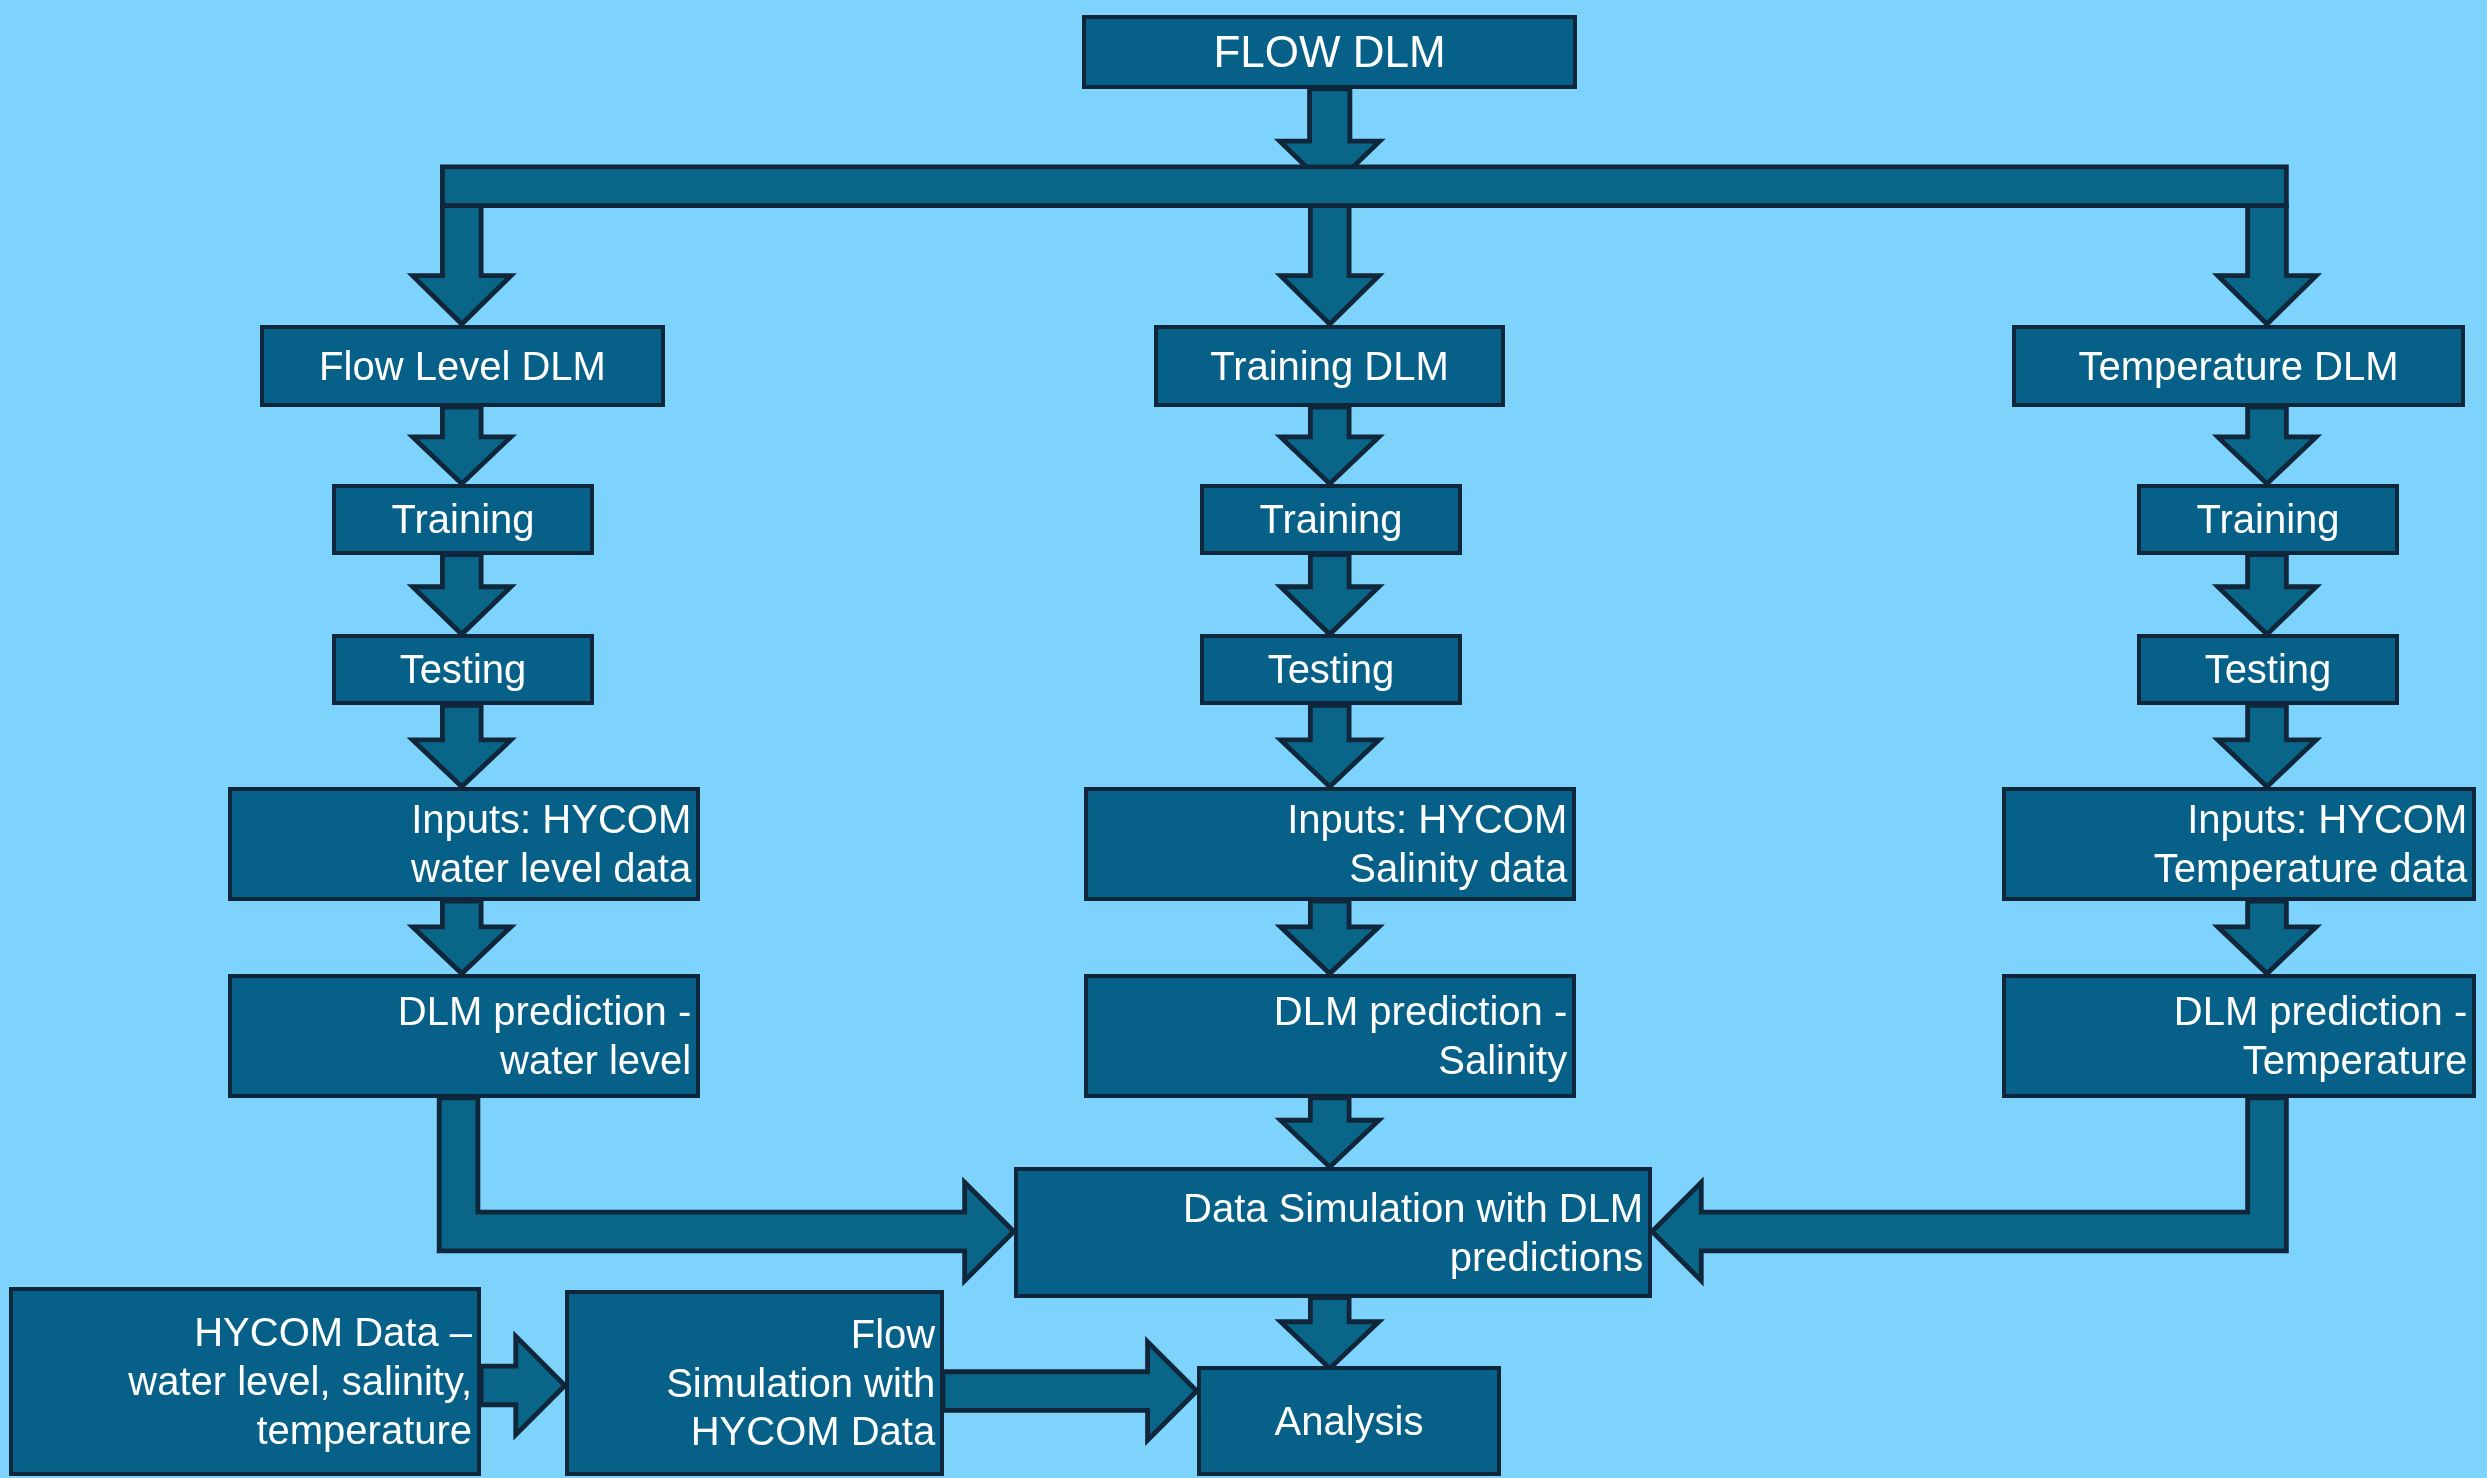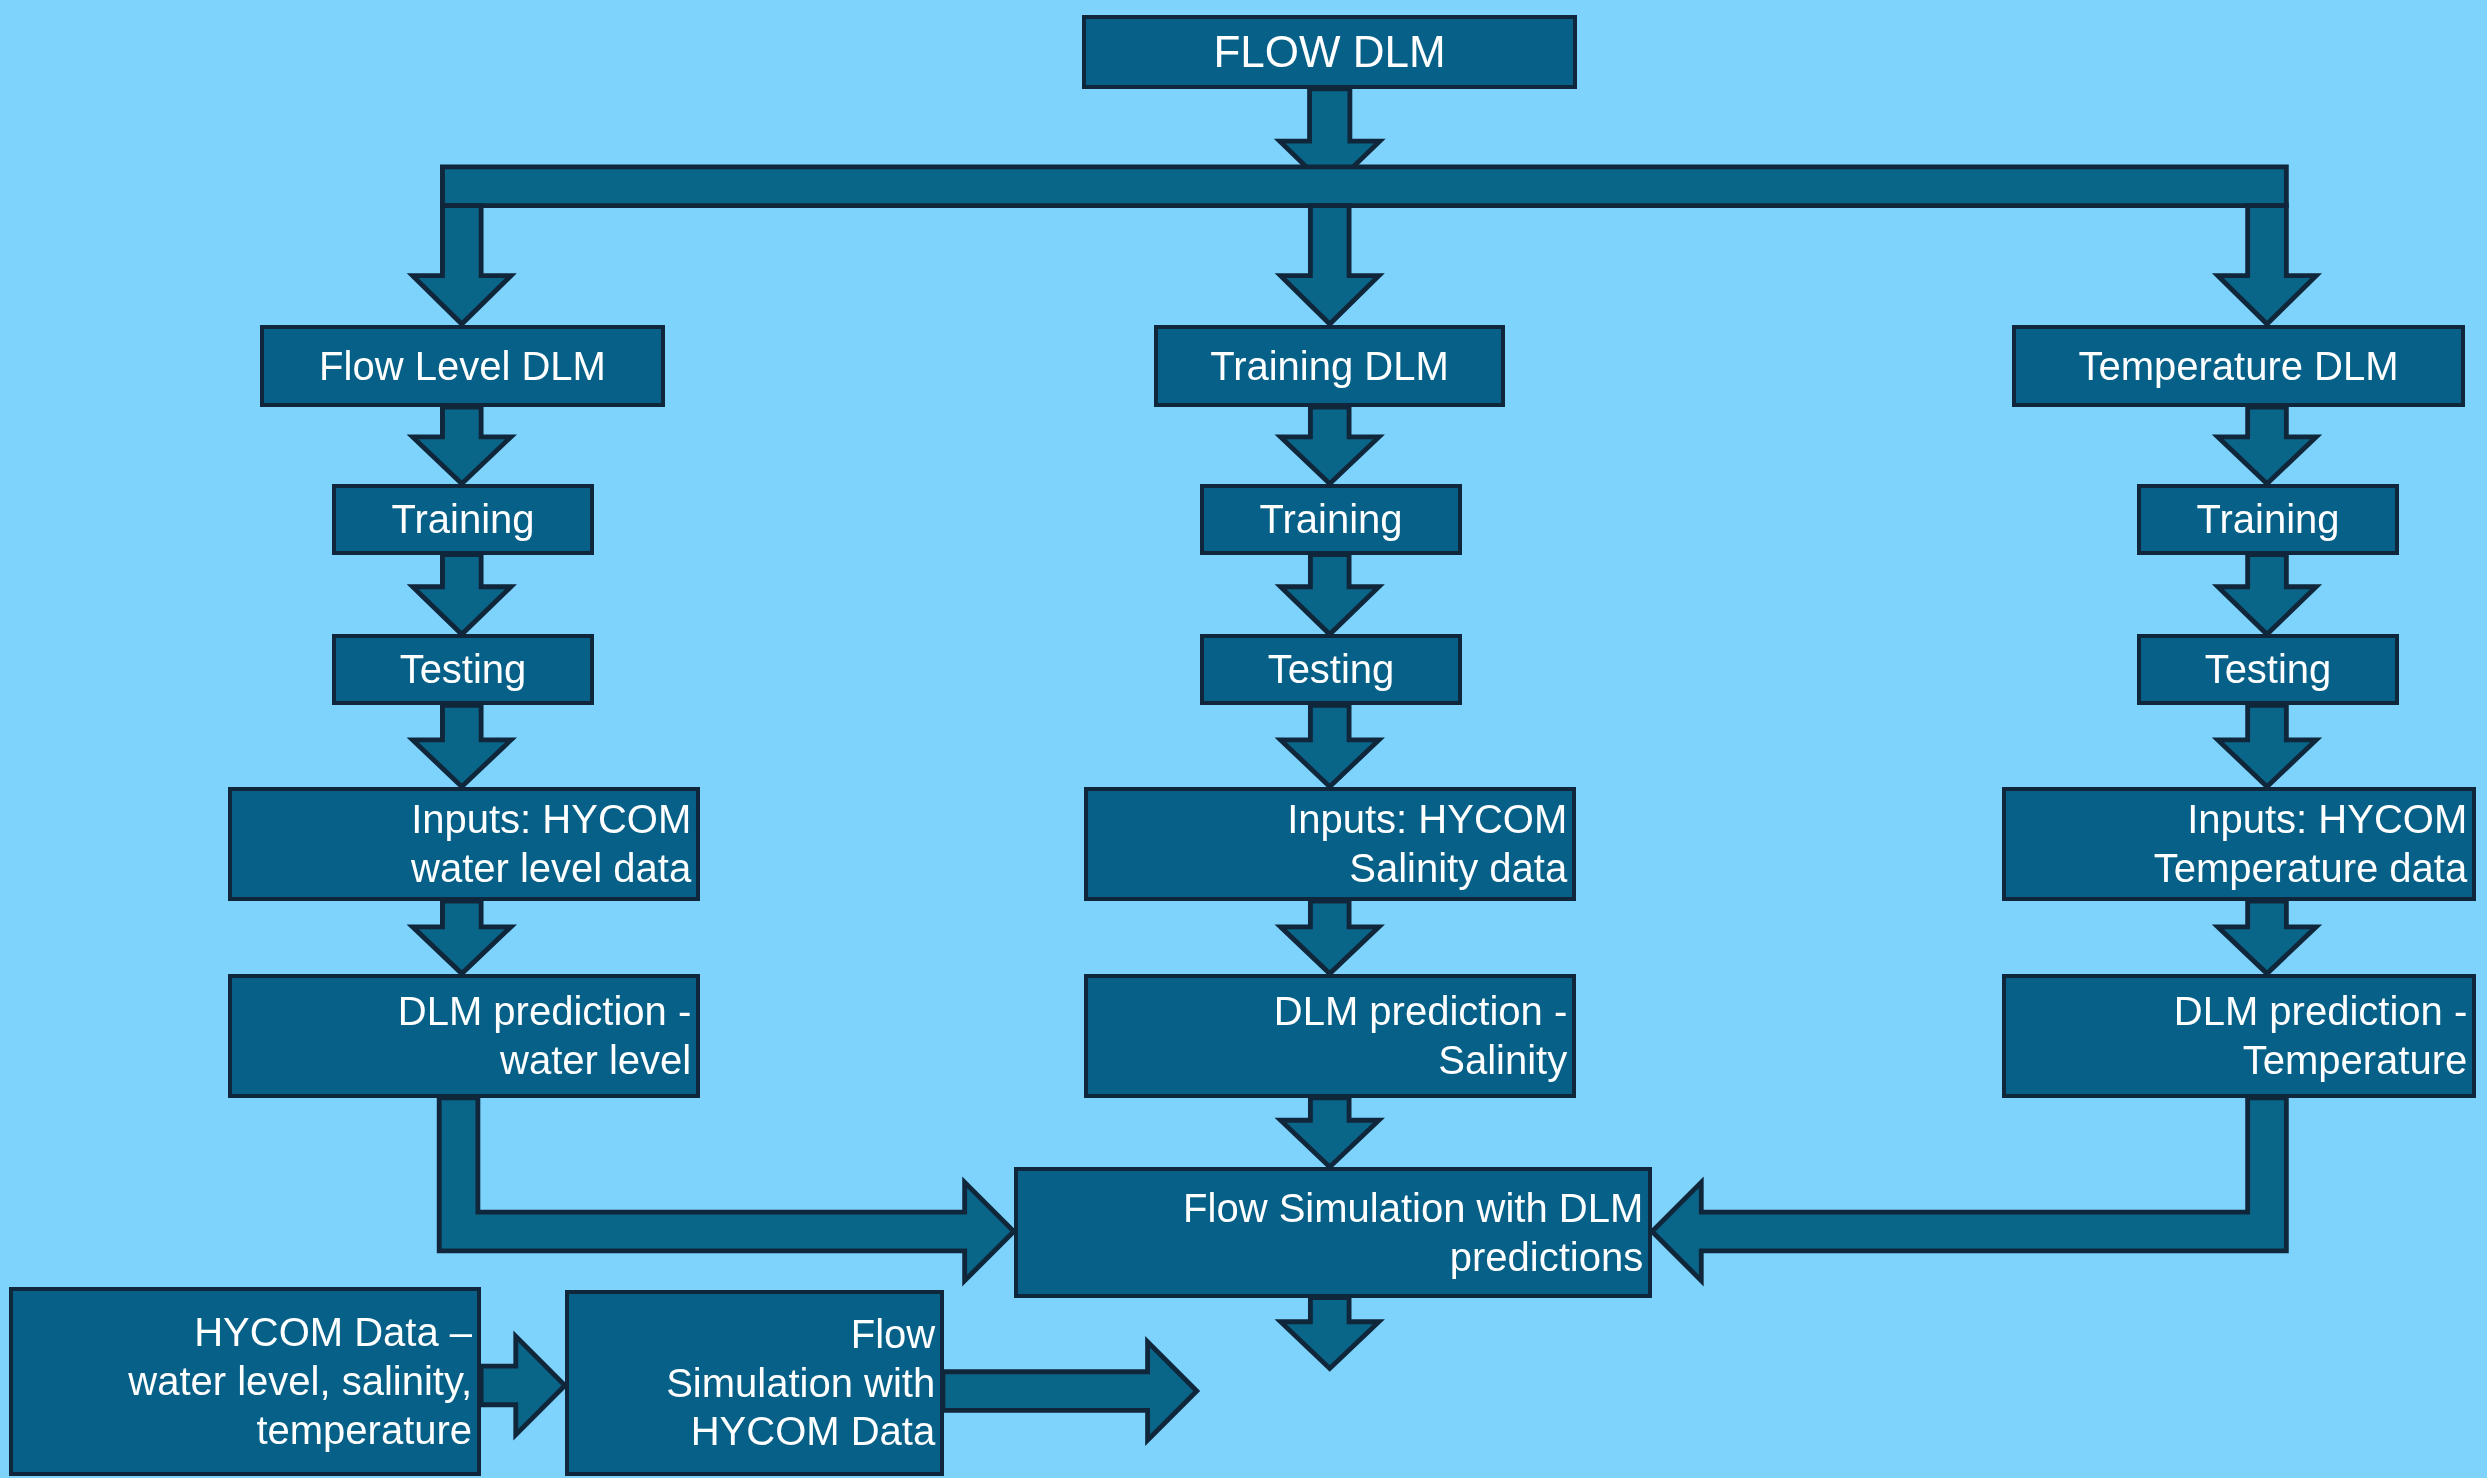--- a/index.html
+++ b/index.html
@@ -175,31 +175,34 @@
     <span class="node-label">Inputs: HYCOM
 Temperature data</span>
   </div>
 
   <div class="node-box fs-multi" style="left:2002px; top:974px; width:474px; height:124px;">
     <span class="node-label">DLM prediction -
 Temperature</span>
   </div>
 
   <div class="node-box fs-multi" style="left:1014px; top:1167px; width:638px; height:131px;">
-    <span class="node-label">Flow Simulation with DLM
+    <span class="node-label">Data Simulation with DLM
 predictions</span>
   </div>
 
   <div class="node-box fs-multi" style="left:8.9px; top:1287px; width:472px; height:189px;">
     <span class="node-label">HYCOM Data –
 water level, salinity,
 temperature</span>
   </div>
 
   <div class="node-box fs-multi" style="left:565px; top:1290px; width:379px; height:186px;">
     <span class="node-label">Flow
 Simulation with
 HYCOM Data</span>
   </div>
 
+  <div class="node-box fs-std" style="left:1197px; top:1366px; width:304px; height:110px;">
+    <span class="node-label">Analysis</span>
+  </div>
 
 </div>
 
 
 </body></html>

